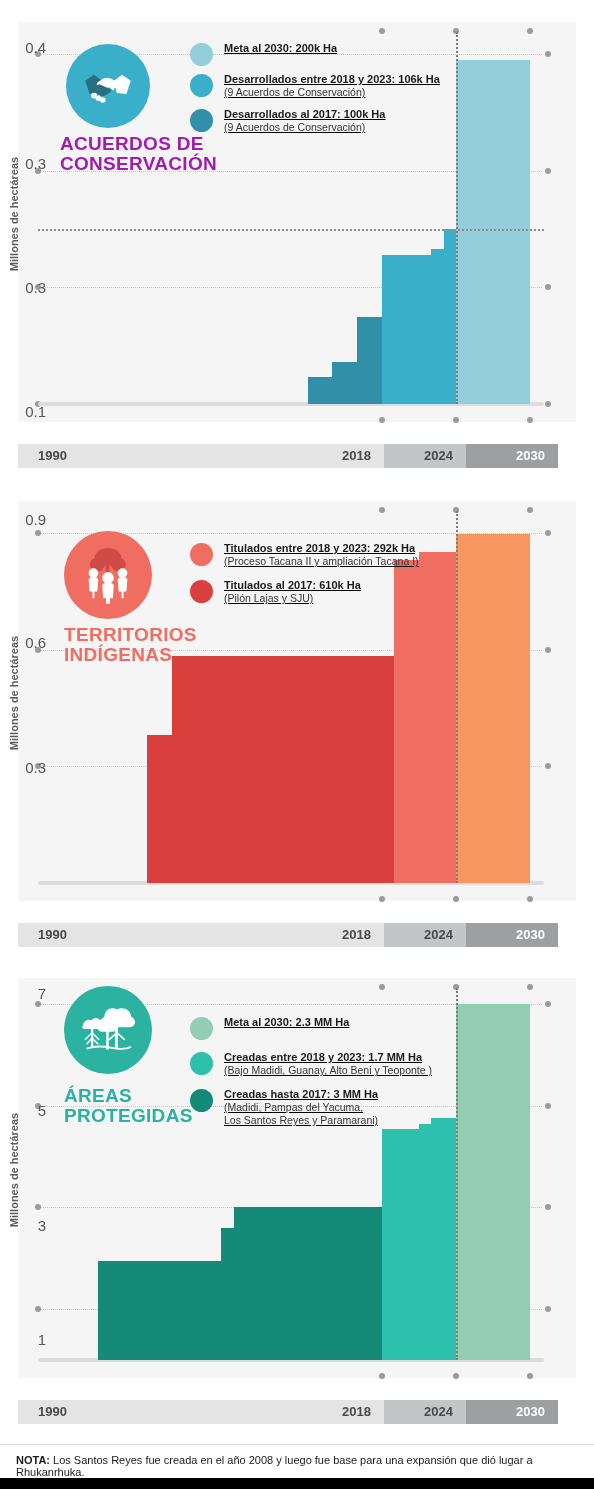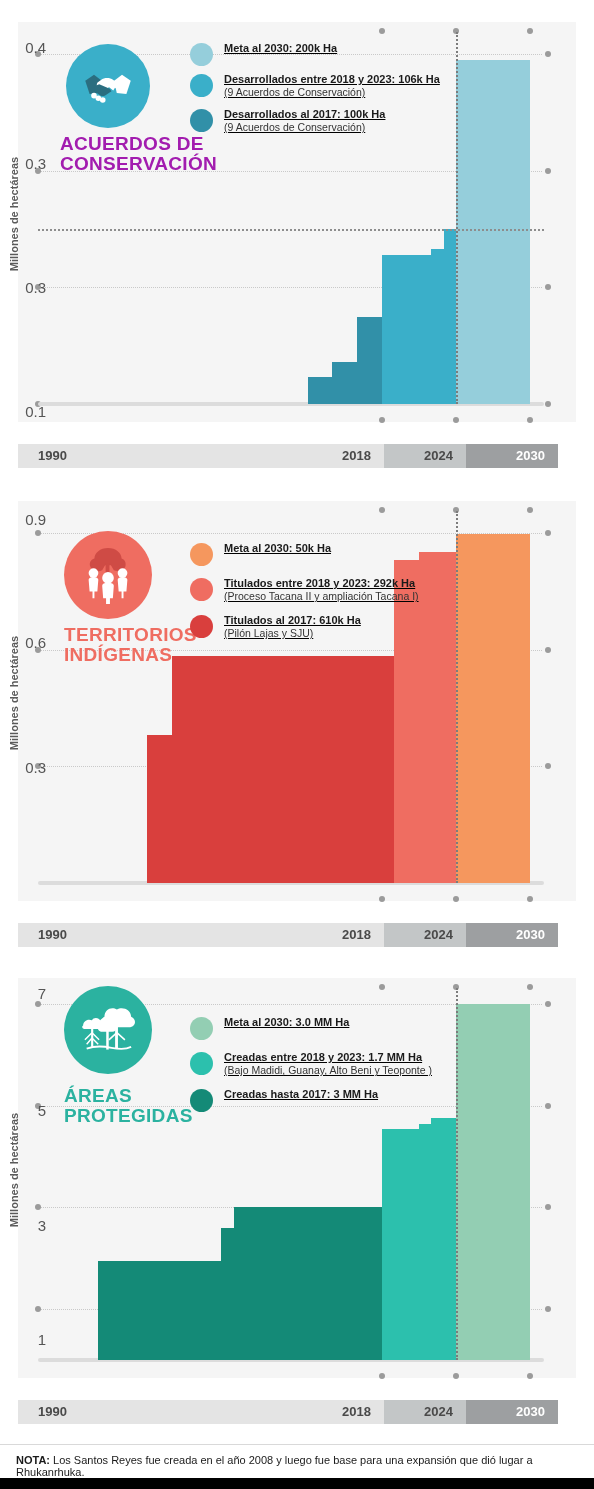--- a/index.html
+++ b/index.html
@@ -191,24 +191,20 @@
         <path d="M26 43 C26 41 28 40 32 40 C36 40 38 41 38 43 L37 56 L34 56 L34 62 L30 62 L30 56 L27 56 Z" fill="#ffffff"></path>
       </svg>
     </div>
 
     <div class="ptitle" style="left:64px;top:138px;color:#ef6d61;">
       <div>TERRITORIOS</div>
       <div>INDÍGENAS</div>
     </div>
 
     <div class="legend" style="left:190px;top:55px;">
-      <div class="lrow" style="height:30px;">
-        <span class="lswatch" style="background:#f5975e;"></span>
-        <div class="lhead">Meta al 2030: 50k Ha</div>
-      </div>
       <div class="lrow" style="height:32px;">
         <span class="lswatch" style="background:#ef6d61;"></span>
         <div class="lhead">Titulados entre 2018 y 2023: 292k Ha</div>
         <div class="lsub">(Proceso Tacana II y ampliación Tacana I)</div>
       </div>
       <div class="lrow" style="height:30px;">
         <span class="lswatch" style="background:#d93f3d;"></span>
         <div class="lhead">Titulados al 2017: 610k Ha</div>
         <div class="lsub">(Pilón Lajas y SJU)</div>
       </div>
@@ -280,30 +276,34 @@
     </div>
 
     <div class="ptitle" style="left:64px;top:122px;color:#2bb2a0;">
       <div>ÁREAS</div>
       <div>PROTEGIDAS</div>
     </div>
 
     <div class="legend" style="left:190px;top:52px;">
       <div class="lrow" style="height:30px;">
         <span class="lswatch" style="background:#93ceb3;"></span>
-        <div class="lhead">Meta al 2030: 3.0 MM Ha</div>
+        <div class="lhead">Meta al 2030: 2.3 MM Ha</div>
       </div>
       <div class="lrow" style="height:32px;">
         <span class="lswatch" style="background:#2cc0ad;"></span>
         <div class="lhead">Creadas entre 2018 y 2023: 1.7 MM Ha</div>
         <div class="lsub">(Bajo Madidi, Guanay, Alto Beni y Teoponte )</div>
       </div>
       <div class="lrow" style="height:44px;">
         <span class="lswatch" style="background:#148a77;"></span>
         <div class="lhead">Creadas hasta 2017: 3 MM Ha</div>
+        <div class="lsub" id="p2sub">
+            <div>(Madidi, Pampas del Yacuma,</div>
+            <div>Los Santos Reyes y Paramarani)</div>
+          </div>
       </div>
     </div>
 
     <div class="timeline" style="left:18px;top:436px;width:540px;">
       <div class="tseg" style="left:0;width:366px;background:#e4e4e4;"></div>
       <div class="tseg" style="left:366px;width:82px;background:#c3c6c7;"></div>
       <div class="tseg" style="left:448px;width:92px;background:#9d9fa1;"></div>
       <div class="tlabel" style="left:20px;color:#4a4a4a;">1990</div>
       <div class="tlabel" style="left:324px;color:#4a4a4a;">2018</div>
       <div class="tlabel" style="left:406px;color:#4a4a4a;">2024</div>

